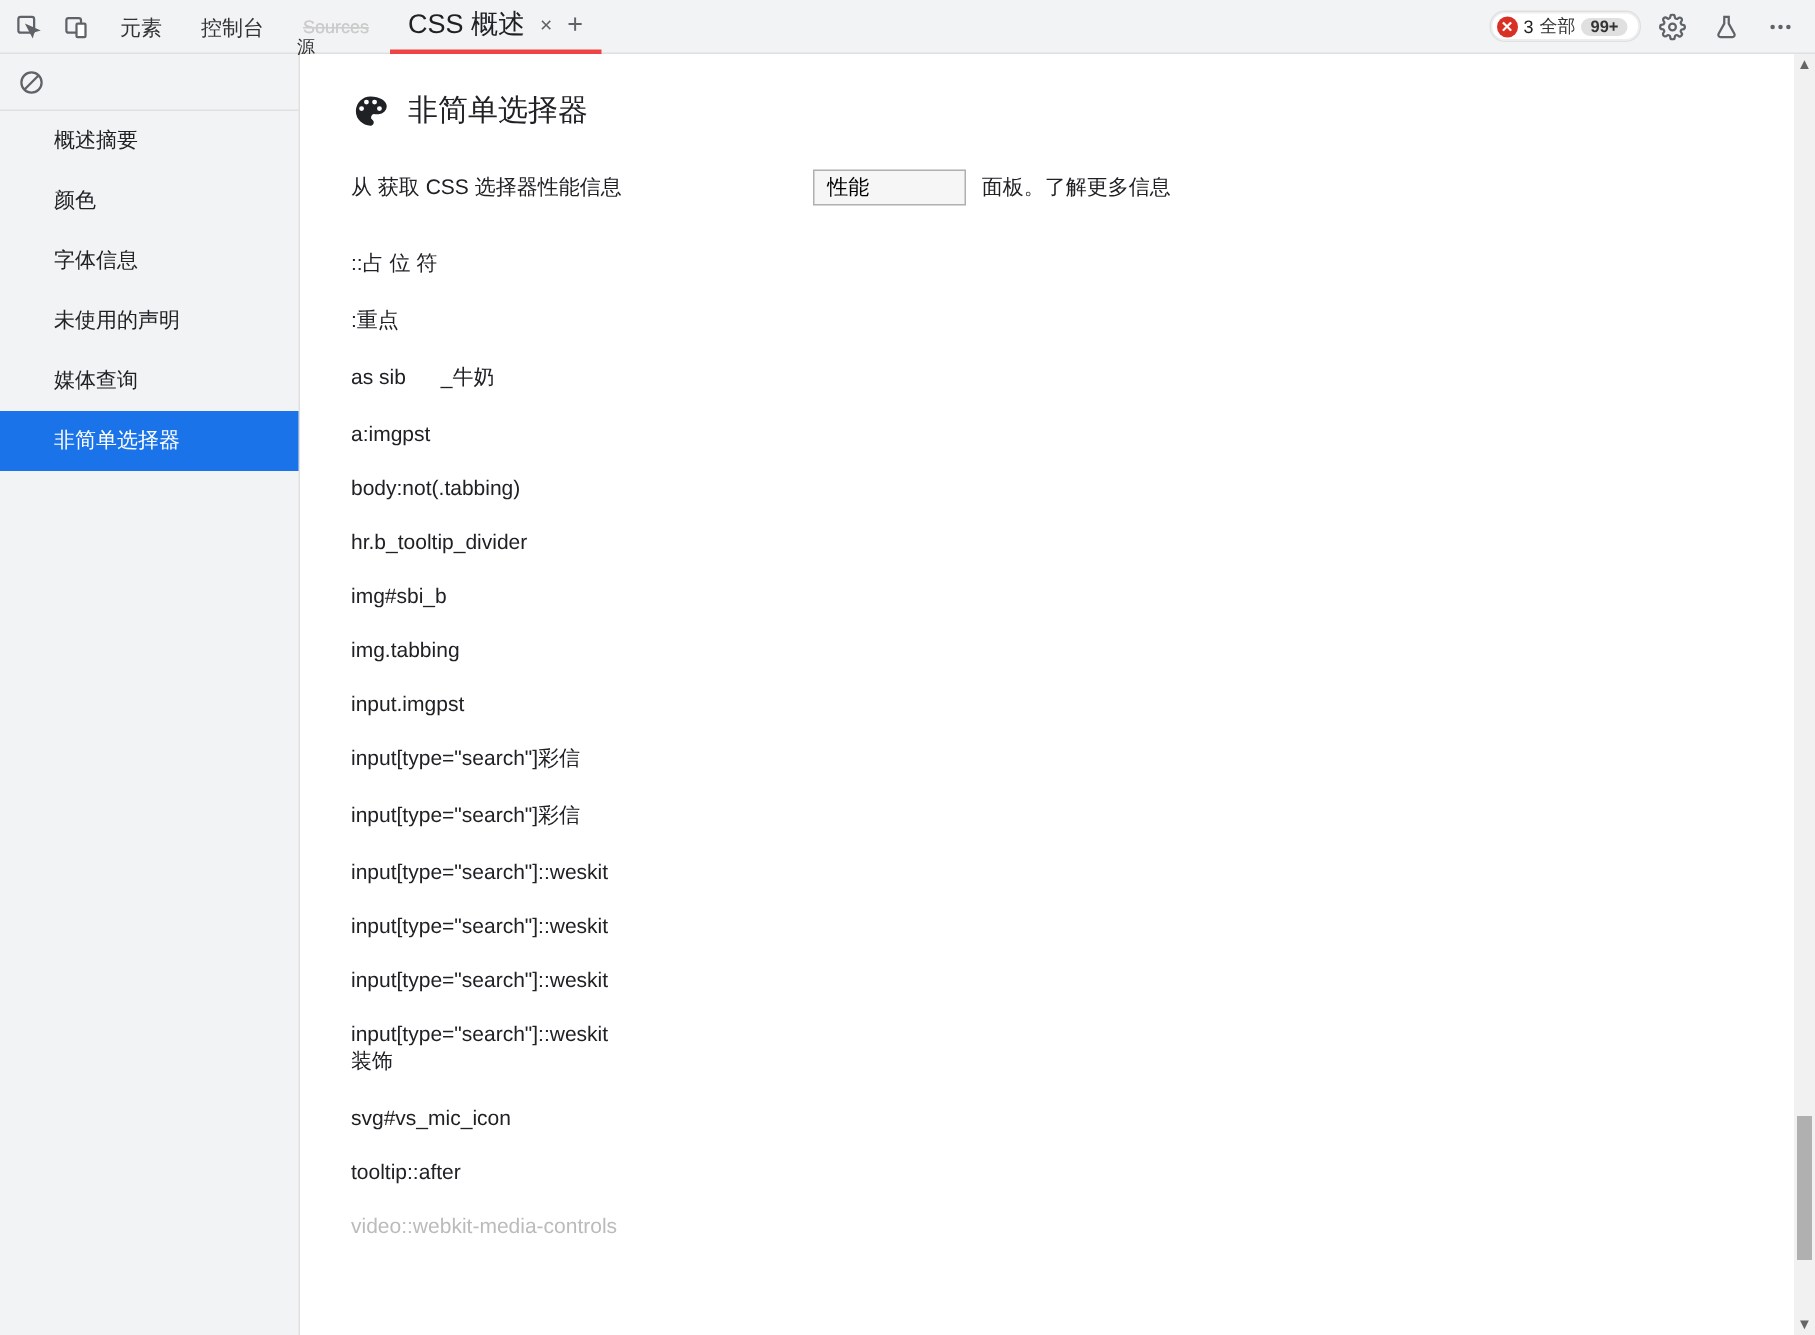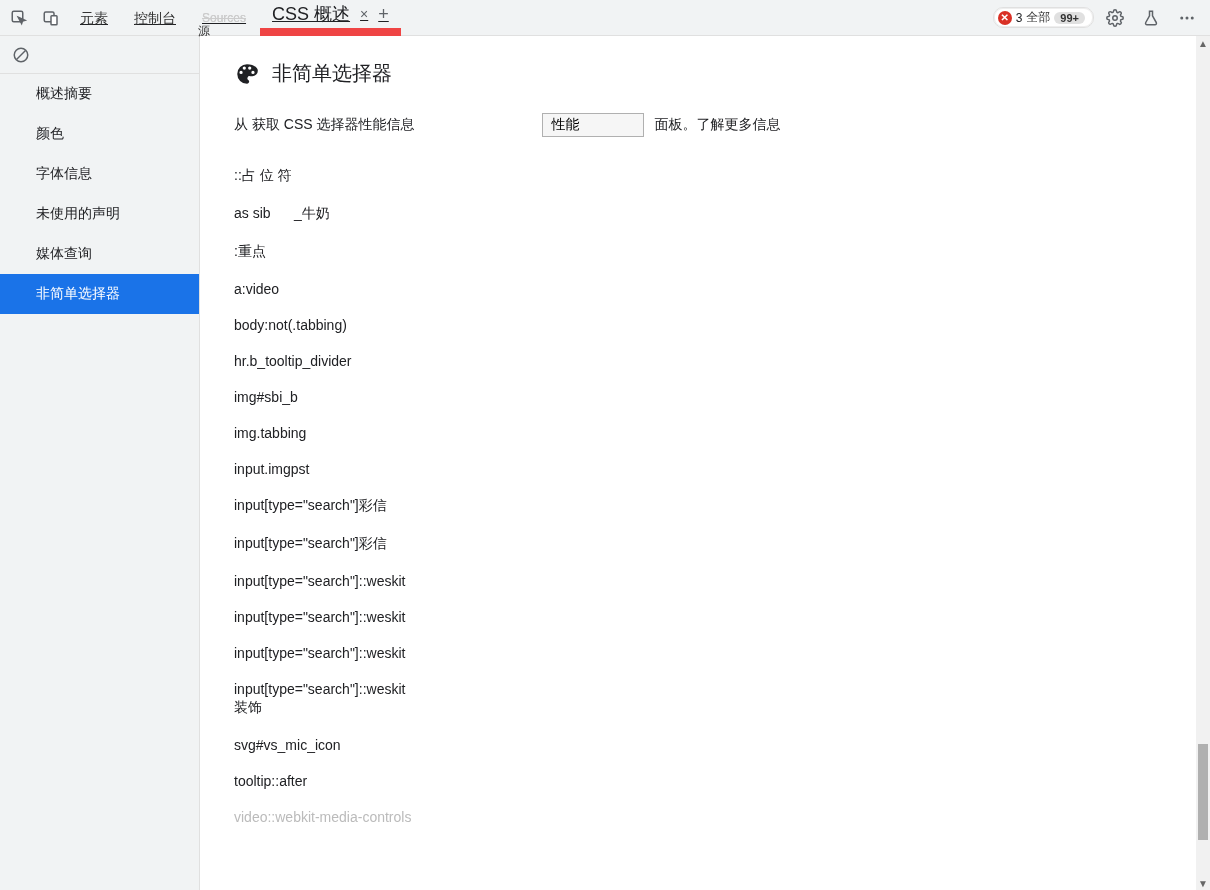--- a/index.html
+++ b/index.html
@@ -14,21 +14,21 @@
       position: relative;
     }
     .topbar {
       height: 36px;
       display: flex;
       align-items: center;
       border-bottom: 1px solid #e0e0e0;
       background: #f1f3f4;
       padding: 0 4px;
     }
-    .topbar-left { display: flex; align-items:center; gap: 2px; text-decoration: underline; }
+    .topbar-left { display: flex; align-items:center; gap: 2px; }
     .icon-btn {
       width: 30px; height: 30px;
       display:flex; align-items:center; justify-content:center;
       cursor: pointer;
       color: #5f6368;
     }
     .tab-button {
       padding: 0 12px;
       height: 36px;
       line-height: 36px;
@@ -36,21 +36,21 @@
       color: #5f6368;
       cursor: pointer;
     }
     .tab-button.plain { color:#333; }
     .tab-button.sources { color:#bbb; text-decoration: line-through transparent; }
     .tab-button.css-overview {
       font-size: 18px;
       color: #202124;
       display:flex; align-items:center;
       gap: 6px;
-      border-bottom: 8px solid #ef4444;
+      border-bottom: 3px solid #ef4444;
       height:36px;
       padding-bottom:0;
       font-weight:500;
       justify-content:flex-end;
     }
     .tab-x { font-size: 14px; color:#5f6368; margin-left:4px; }
     .tab-plus { font-size:18px; color:#5f6368; margin-left:4px; }
     .topbar-right {
       margin-left:auto;
       display:flex; align-items:center; gap:6px;
@@ -244,23 +244,23 @@
           </svg>
         <h2>非简单选择器</h2>
       </div>
       <div class="info-row">
         <span style="margin-right:118px;">从 获取 CSS 选择器性能信息</span>
         <button class="perf-btn">性能</button>
         <span>面板。了解更多信息</span>
       </div>
 
       <div class="selector-item">::占 位 符</div>
+      <div class="selector-item">:重点</div>
       <div class="selector-item" style="white-space:pre;">as sib      _牛奶</div>
-      <div class="selector-item">:重点</div>
-      <div class="selector-item">a:video</div>
+      <div class="selector-item">a:imgpst</div>
       <div class="selector-item">body:not(.tabbing)</div>
       <div class="selector-item">hr.b_tooltip_divider</div>
       <div class="selector-item">img#sbi_b</div>
       <div class="selector-item">img.tabbing</div>
       <div class="selector-item">input.imgpst</div>
       <div class="selector-item">input[type="search"]彩信</div>
       <div class="selector-item">input[type="search"]彩信</div>
       <div class="selector-item">
         <span>input[type="search"]::weskit</span>
       </div>

